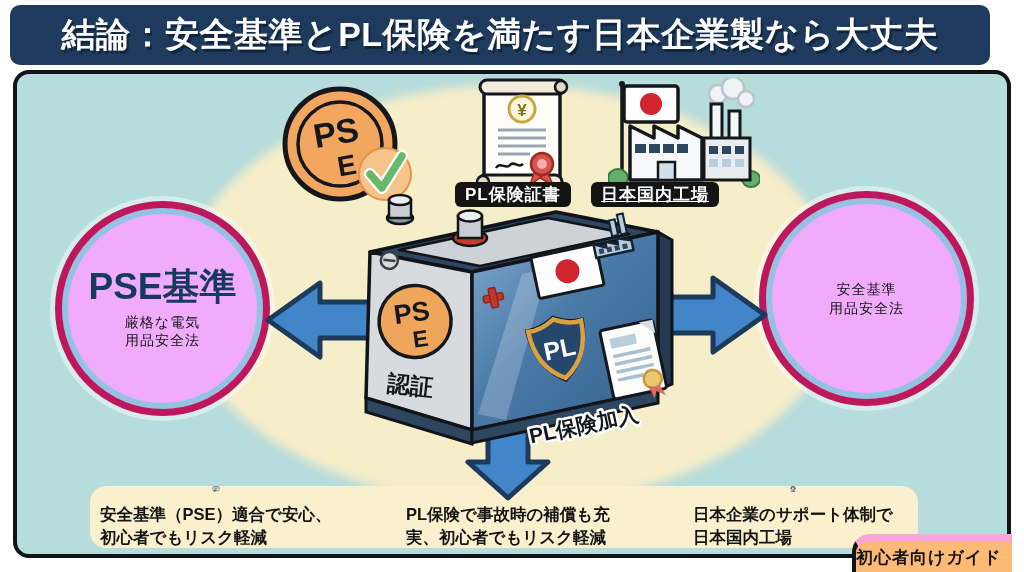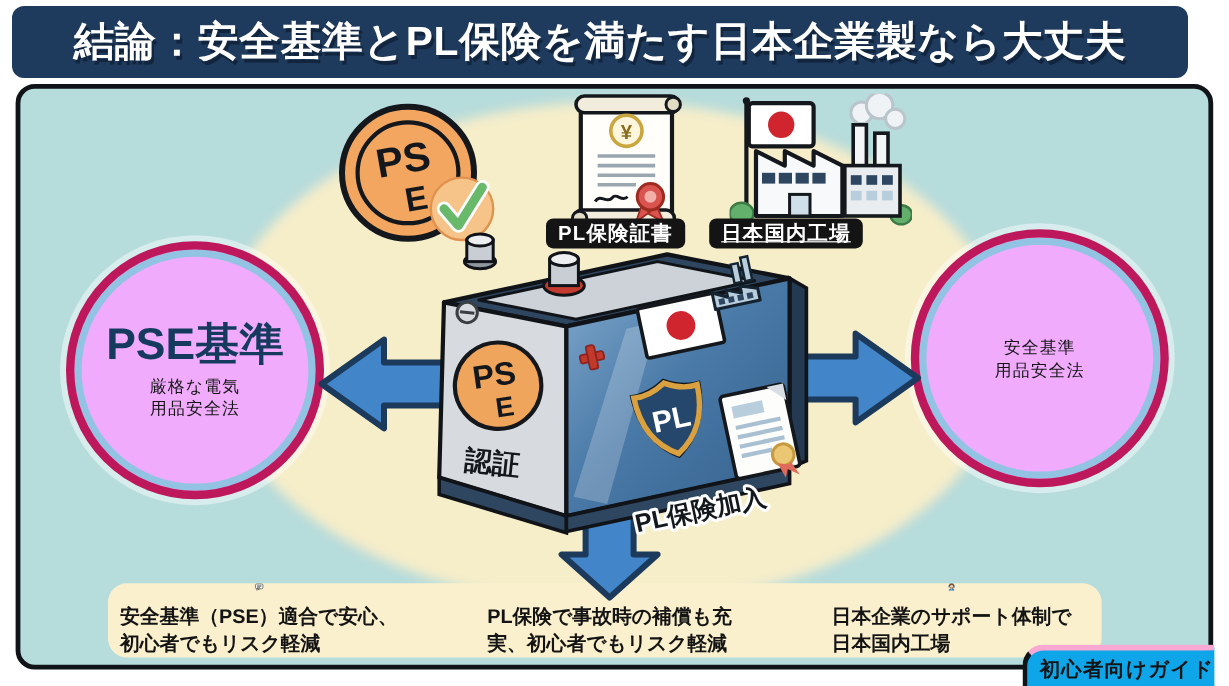--- a/index.html
+++ b/index.html
@@ -33,23 +33,23 @@
          color:#fff;font-size:17px;font-weight:800;display:flex;align-items:center;justify-content:flex-end;
          white-space:nowrap;letter-spacing:1px;}
 
   
   .bottom-bar{position:absolute;left:73px;top:412px;width:828px;height:62px;background:#faf0cd;border-radius:16px;}
   .bar-item{position:absolute;top:0;height:100%;display:flex;align-items:center;gap:11px;flex-direction:column;}
   .bar-item-1{left:10px;} .bar-item-2{left:316px;} .bar-item-3{left:603px;}
   .bar-text{font-size:16.5px;font-weight:800;color:#141414;line-height:1.35;white-space:nowrap;}
 
   
-  .footer-tab{position:absolute;right:12px;bottom:0;width:156px;height:30px;background:#0ea5e9;
-              border-top:5px solid #f9a8d4;border-left:4px solid #101418;border-top-left-radius:18px;
-              display:flex;align-items:center;justify-content:flex-end;z-index:10;}
+  .footer-tab{position:absolute;right:12px;bottom:0;width:156px;height:30px;background:#fdba74;
+              border-top:8px solid #f9a8d4;border-left:4px solid #101418;border-top-left-radius:18px;
+              display:flex;align-items:center;justify-content:flex-start;z-index:10;}
   .footer-tab span{font-size:17px;font-weight:900;color:#141414;letter-spacing:1px;}
 
   svg text{font-family:"Liberation Sans","DejaVu Sans",sans-serif;}
 </style>
 </head>
 <body>
 
 <div class="frame">
 
   <div class="title-bar">

